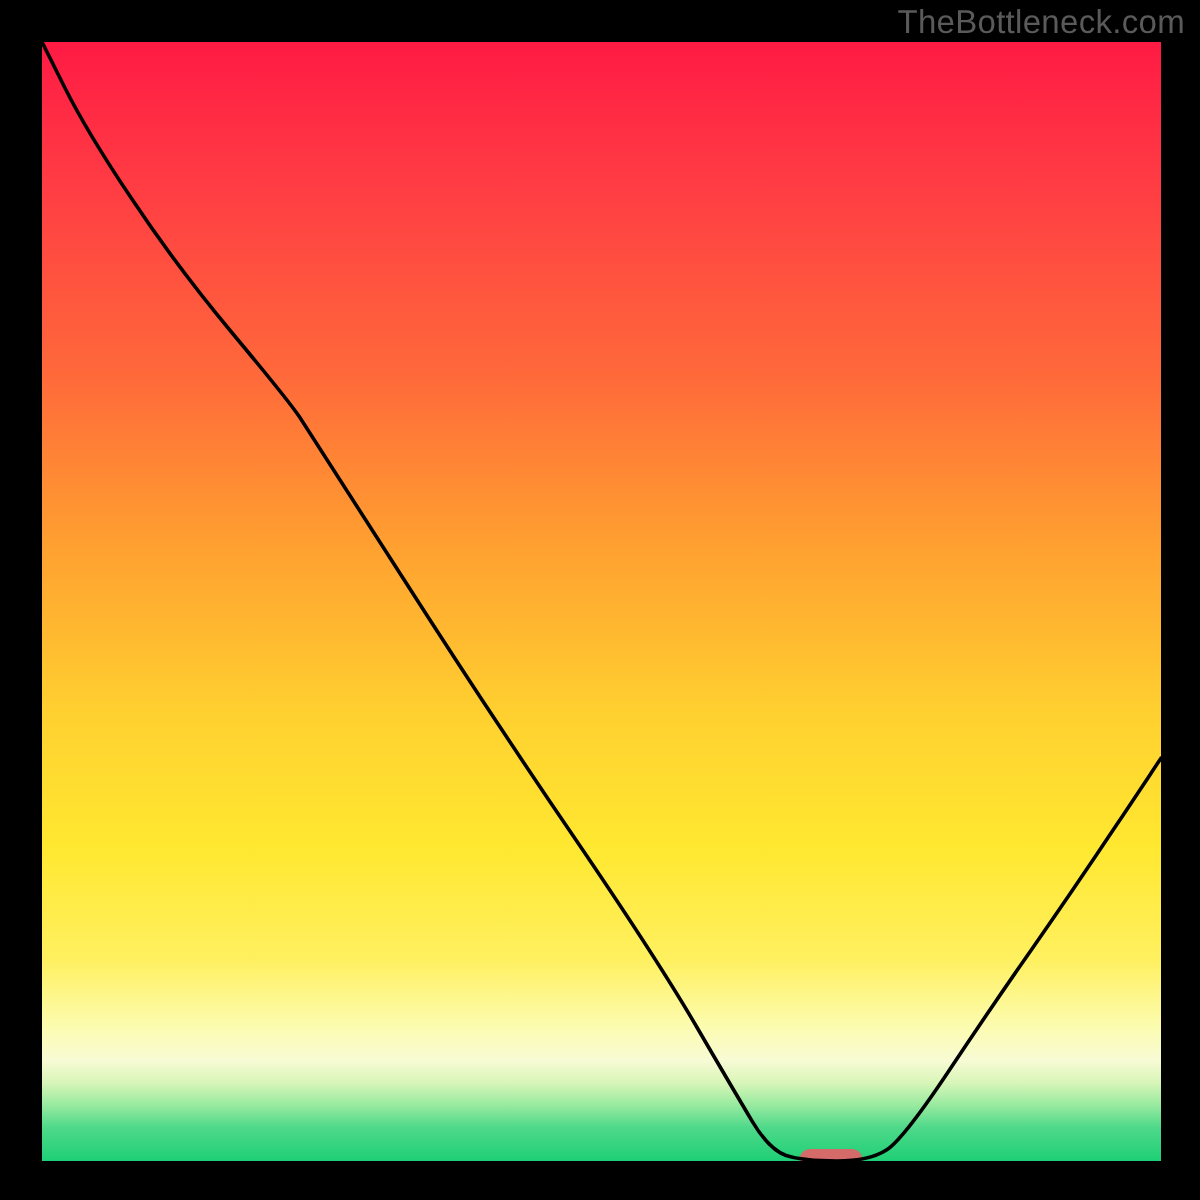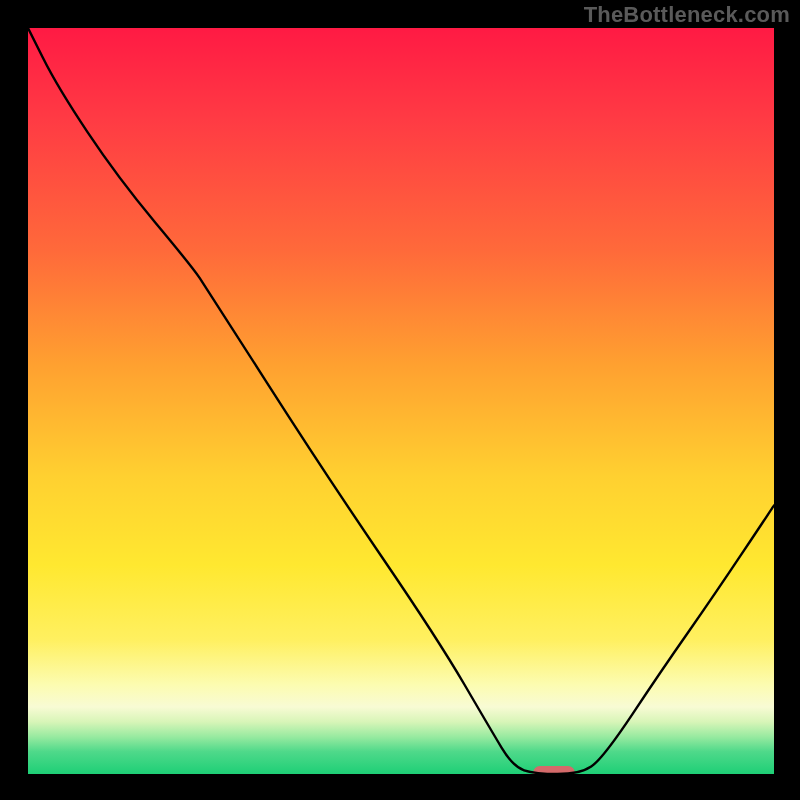--- a/index.html
+++ b/index.html
@@ -16,21 +16,21 @@
     width: 800px;
     height: 800px;
     background: #000;
   }
   .watermark {
     position: absolute;
     top: 2px;
     right: 10px;
     font-size: 22px;
     color: #5a5a5a;
-    font-weight: 700;
+    font-weight: 400;
     letter-spacing: 0.2px;
     z-index: 10;
   }
   .plot {
     position: absolute;
     left: 28px;
     top: 28px;
     width: 746px;
     height: 746px;
     overflow: hidden;

